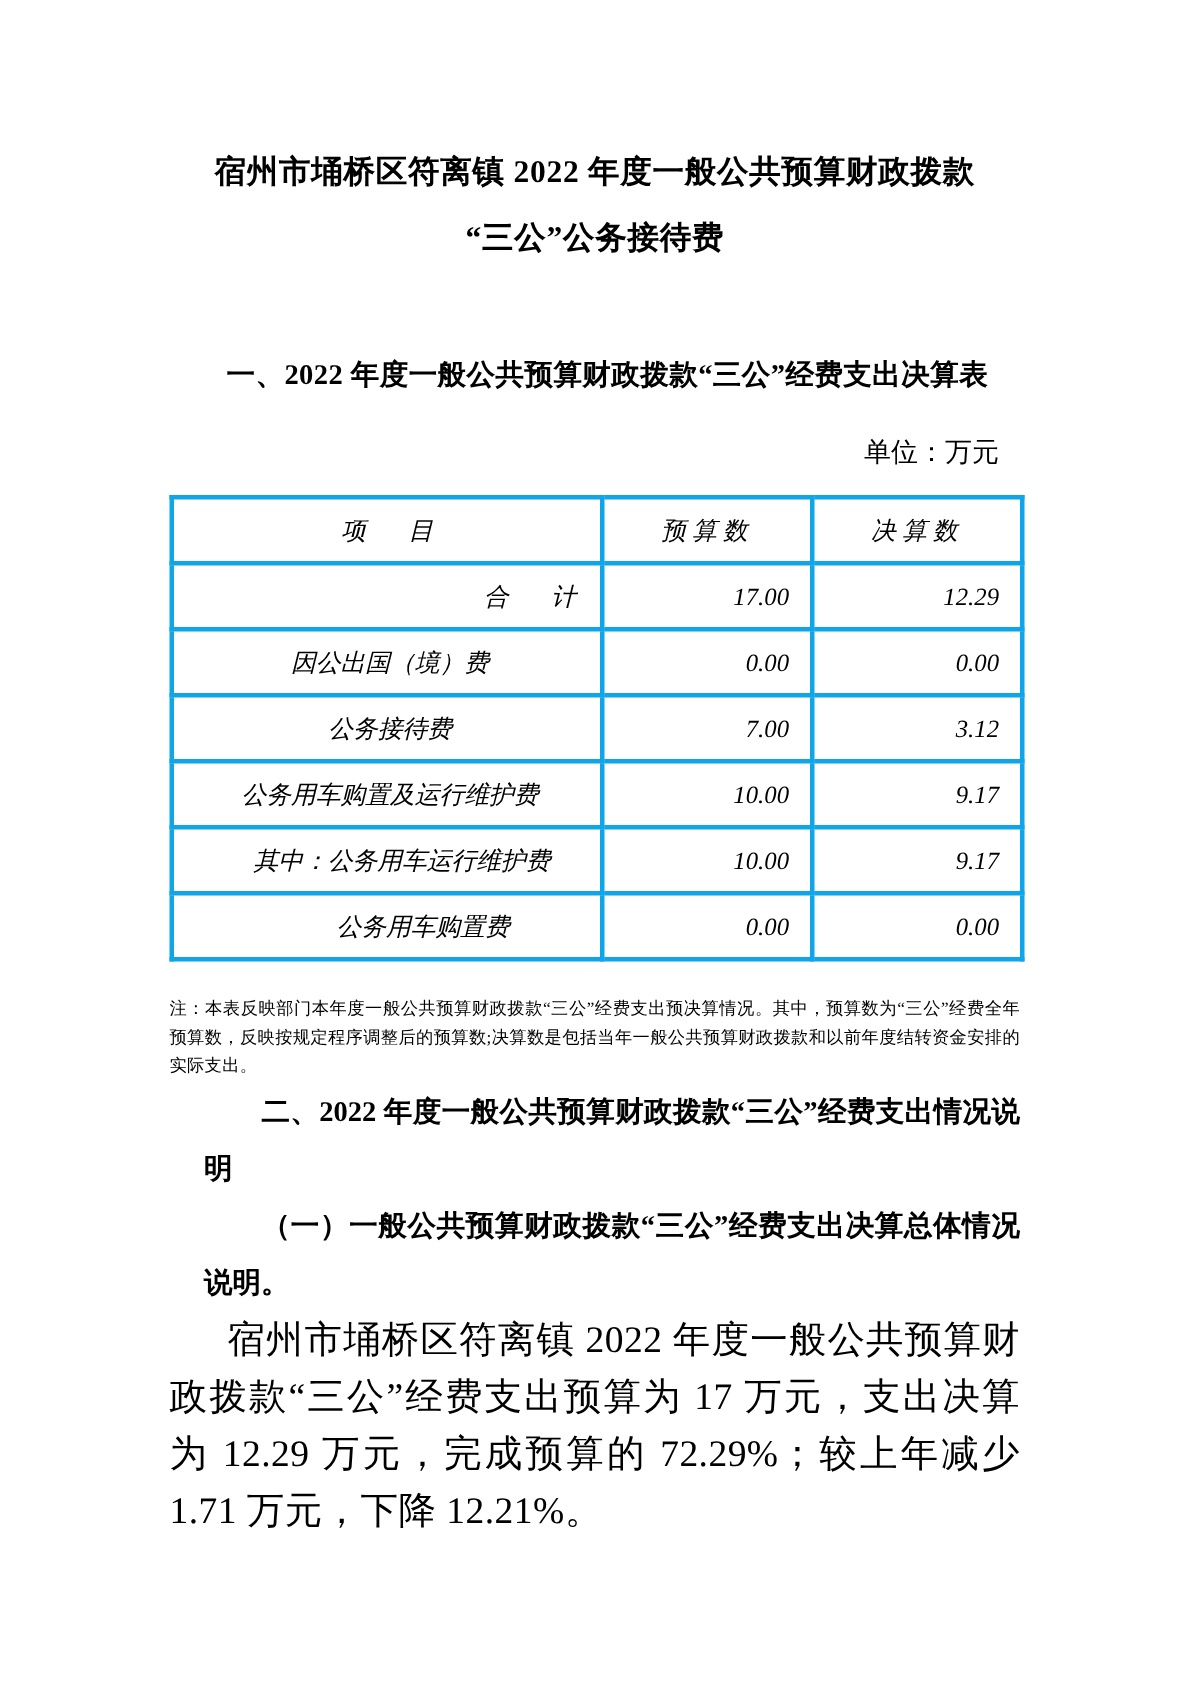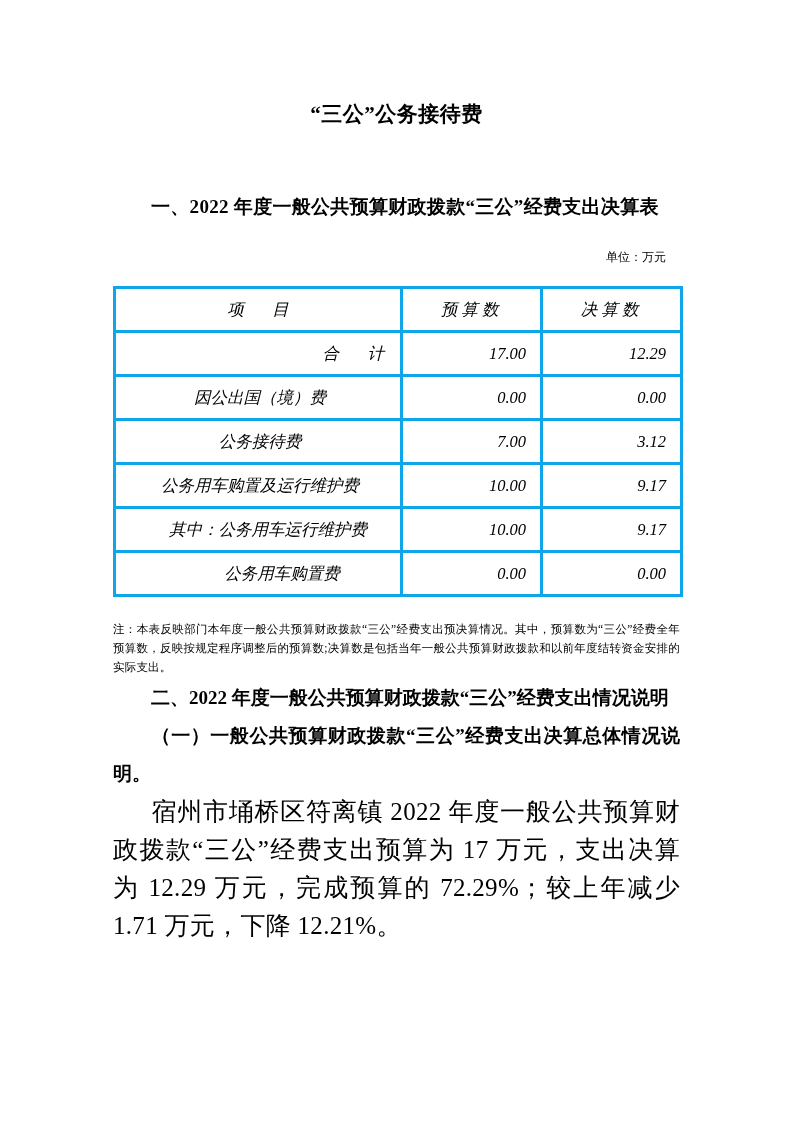--- a/index.html
+++ b/index.html
@@ -41,21 +41,21 @@
     line-height: 38px;
     text-align: justify;
     letter-spacing: 0.3px;
   }
   .heading .indent {
     display: inline-block;
     width: 38px;
   }
   .unit-line {
     text-align: right;
-    font-size: 12px;
+    font-size: 18px;
     line-height: 34px;
     padding-right: 14px;
     margin-top: 14px;
     margin-bottom: 12px;
   }
   table.budget {
     border-collapse: collapse;
     width: 567px;
     margin: 0 auto;
     table-layout: fixed;
@@ -119,35 +119,37 @@
   }
   .para .indent {
     display: inline-block;
     width: 38px;
   }
   .heading2 {
     font-size: 19px;
     font-weight: bold;
     line-height: 38px;
     text-align: justify;
+    margin-left: 23px;
   }
   .heading2 .indent {
     display: inline-block;
     width: 38px;
   }
   .body-block {
     margin-top: 2px;
   }
 </style>
 </head>
 <body>
 
 <div class="page">
 
   <div class="doc-title">
+    <span>宿州市埇桥区符离镇 2022 年度一般公共预算财政拨款</span>
     <span class="line2">“三公”公务接待费</span>
   </div>
 
   <div class="spacer-1"></div>
 
   <div class="heading"><span class="indent"></span><span>一、2022 年度一般公共预算财政拨款“三公”经费支出决算表</span></div>
 
   <div class="unit-line">单位：万元</div>
 
   <table class="budget">

